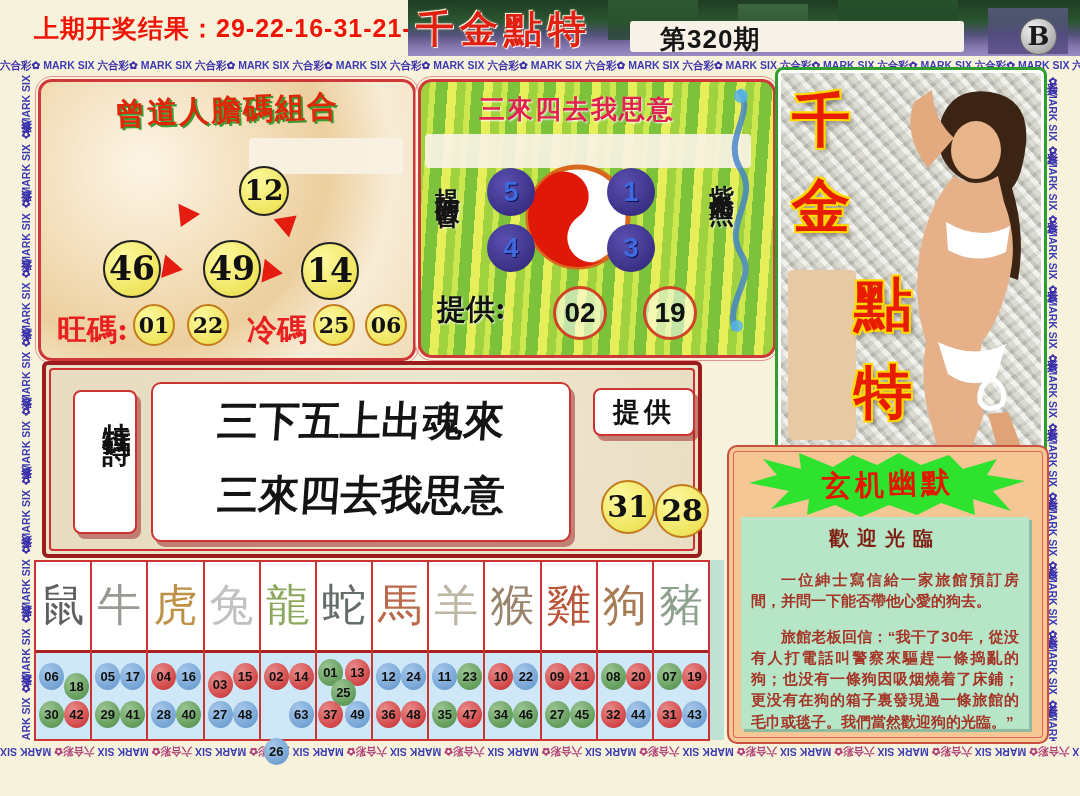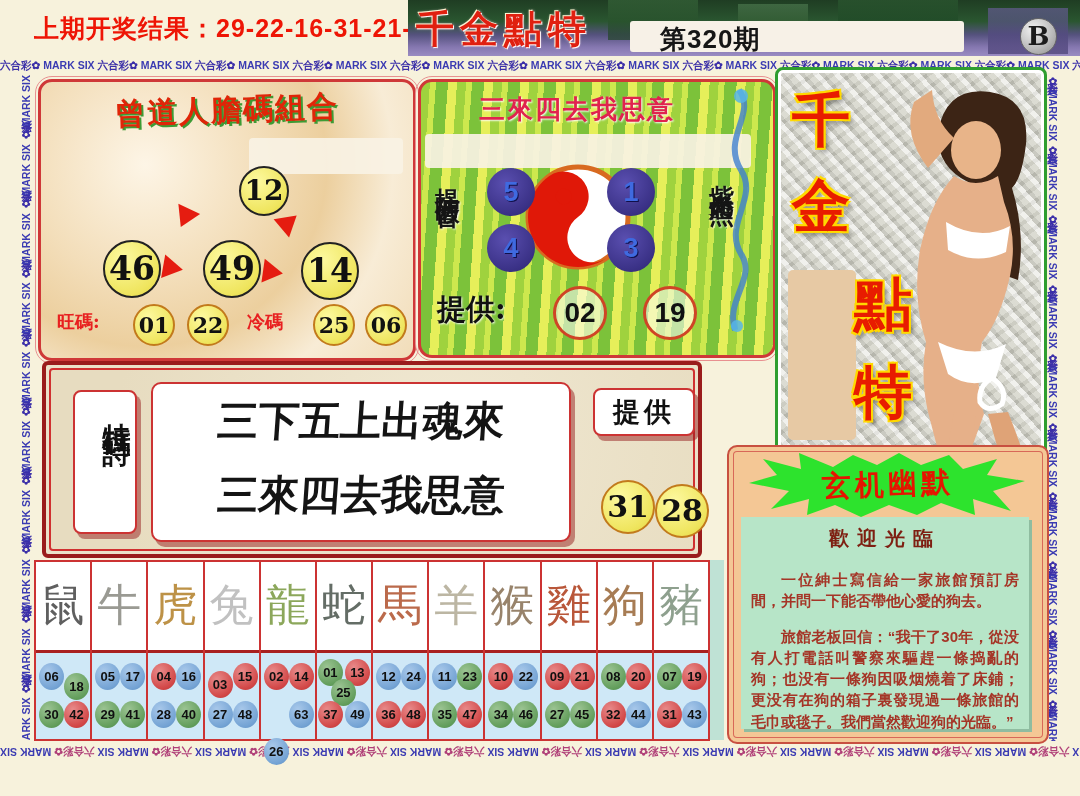--- a/index.html
+++ b/index.html
@@ -40,21 +40,21 @@
   .tri{position:absolute;width:0;height:0;border-style:solid;border-width:12px 0 12px 20px;
      border-color:transparent transparent transparent #e51c10;}
   
   .panel{border:3px solid #cf3838;border-radius:14px;overflow:hidden;outline:1px solid #e89090;outline-offset:2px;}
   .patch{position:absolute;background:rgba(248,242,228,.92);border-radius:4px;}
   
   .panel-zeng{left:38px;top:79px;width:372px;height:276px;
      background:radial-gradient(circle at 28% 30%,#fdf5e6 0%,#f3deba 35%,#eccf9e 55%,#f8ecd6 75%,#f1dcb8 100%);}
   .zeng-title{position:absolute;left:0;top:8px;width:100%;text-align:center;font-size:30px;font-weight:bold;
      color:#e02508;font-family:"DejaVu Serif",serif;text-shadow:2px 2px 0 #3d9b35;transform:rotate(-2deg);letter-spacing:2px;}
-  .zeng-label{position:absolute;font-size:18px;font-weight:bold;color:#e82020;font-family:"DejaVu Serif",serif;}
+  .zeng-label{position:absolute;font-size:30px;font-weight:bold;color:#e82020;font-family:"DejaVu Serif",serif;}
   
   .panel-yy{left:418px;top:79px;width:352px;height:273px;
      background:repeating-linear-gradient(94deg,#9fd23e 0 9px,#cde84e 9px 15px,#7cc23a 15px 27px,#e6ef5a 27px 36px),
                 linear-gradient(180deg,#bada4a,#8fc840);}
   .yy-title{position:absolute;left:28px;top:10px;width:256px;text-align:center;font-size:26px;font-weight:bold;
      color:#e0234e;font-family:"DejaVu Serif",serif;text-shadow:1px 1px 2px #ffffff;letter-spacing:2px;}
   .vtext{position:absolute;writing-mode:vertical-rl;font-family:"DejaVu Serif",serif;font-weight:bold;
      font-size:25px;color:#151515;letter-spacing:6px;text-shadow:1px 1px 2px rgba(255,255,255,.8);}
   .pcirc{position:absolute;width:48px;height:48px;border-radius:50%;background:radial-gradient(circle at 38% 32%,#5a4fb0,#3a3186 70%,#2c2468);
      text-align:center;line-height:48px;font-size:27px;font-weight:bold;color:#3f6ae0;text-shadow:1px 1px 0 #10104a;z-index:3;}

